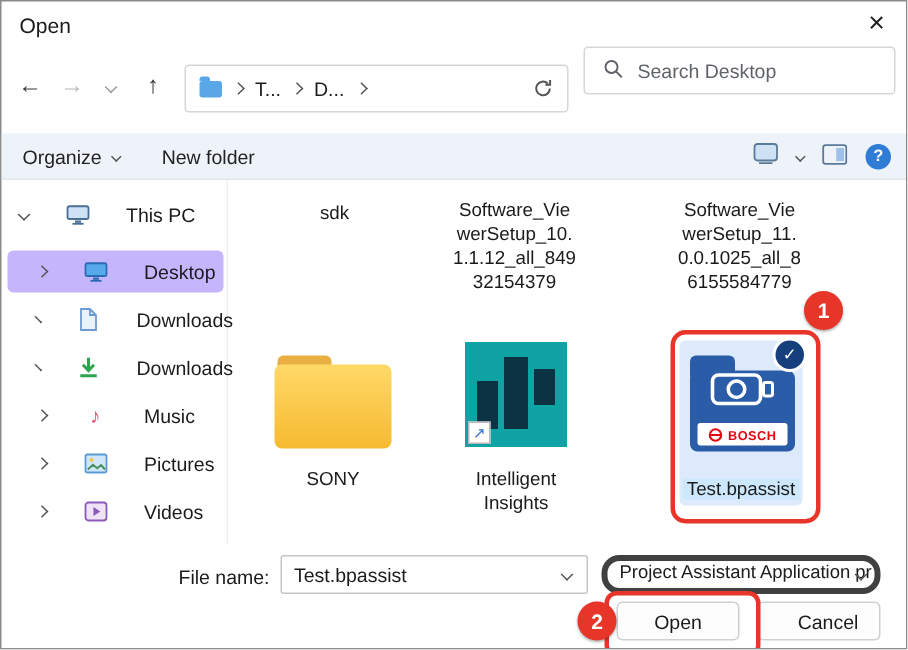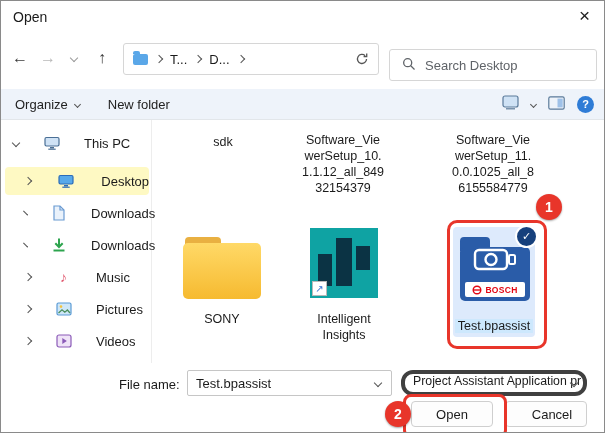--- a/index.html
+++ b/index.html
@@ -18,38 +18,38 @@
   .chev.right{transform:rotate(-45deg);}
   .chev.sm{width:5px;height:5px;}
   .chev.xs{width:4px;height:4px;}
   .chev.gray{border-color:#9a9a9a;}
   #addressbar{position:absolute;left:122px;top:42px;width:256px;height:32px;border:1px solid #d6d6d6;
       border-radius:3px;display:flex;align-items:center;gap:8px;padding:0 9px;box-sizing:border-box;font-size:13px;}
   .bc-folder{width:15px;height:11px;background:#5aa7e8;border-radius:2px;position:relative;flex:0 0 auto;}
   .bc-folder::before{content:"";position:absolute;left:0;top:-3px;width:7px;height:3px;background:#5aa7e8;
       border-radius:2px 2px 0 0;}
   #refresh{margin-left:auto;display:flex;align-items:center;}
-  #searchbox{position:absolute;left:388px;top:48px;width:208px;height:32px;border:1px solid #d6d6d6;
+  #searchbox{position:absolute;left:388px;top:30px;width:208px;height:32px;border:1px solid #d6d6d6;
       border-radius:3px;display:flex;align-items:center;gap:9px;padding:0 12px;box-sizing:border-box;
       color:#5f6368;font-size:13px;}
   
   #toolbar{position:absolute;left:0;top:88px;width:605px;height:30px;background:#eef3fa;
       border-bottom:1px solid #e2e6ea;display:flex;align-items:center;font-size:13px;color:#222;}
   #organize{margin-left:14px;display:flex;align-items:center;gap:7px;}
   #newfolder{margin-left:28px;text-align:center;}
   #tool-right{margin-left:auto;display:flex;align-items:center;gap:12px;margin-right:12px;}
   #help{width:17px;height:17px;border-radius:50%;background:#2f7cd6;color:#fff;font-size:11px;
       font-weight:bold;display:flex;align-items:center;justify-content:center;}
   
   #sidebar{position:absolute;left:0;top:119px;width:150px;height:243px;border-right:1px solid #ededed;}
   .side-item{position:absolute;left:4px;width:144px;height:28px;border-radius:4px;display:flex;
       align-items:center;gap:24px;font-size:13px;box-sizing:border-box;padding-left:8px;}
   .side-item .lbl{white-space:nowrap;}
   .lvl1{padding-left:20px;}
-  .sel{background:#fef9c3;justify-content:space-between;}
+  .sel{background:#c4b5fd;}
   #si-root{top:9px;} #si-0{top:47px;} #si-1{top:79px;} #si-2{top:111px;}
   #si-3{top:143px;} #si-4{top:175px;} #si-5{top:207px;}
   .sicon{width:17px;height:17px;display:flex;align-items:center;justify-content:center;flex:0 0 auto;}
   .note{color:#e0566d;font-size:14px;line-height:14px;}
   
   .tile-label{position:absolute;font-size:12.5px;line-height:16px;text-align:center;white-space:pre-line;}
   #lbl-sdk{left:167px;top:133px;width:110px;}
   #lbl-sw10{left:285px;top:131px;width:114px;}
   #lbl-sw11{left:434px;top:131px;width:116px;}
   #lbl-sony{left:176px;top:310px;width:90px;}

